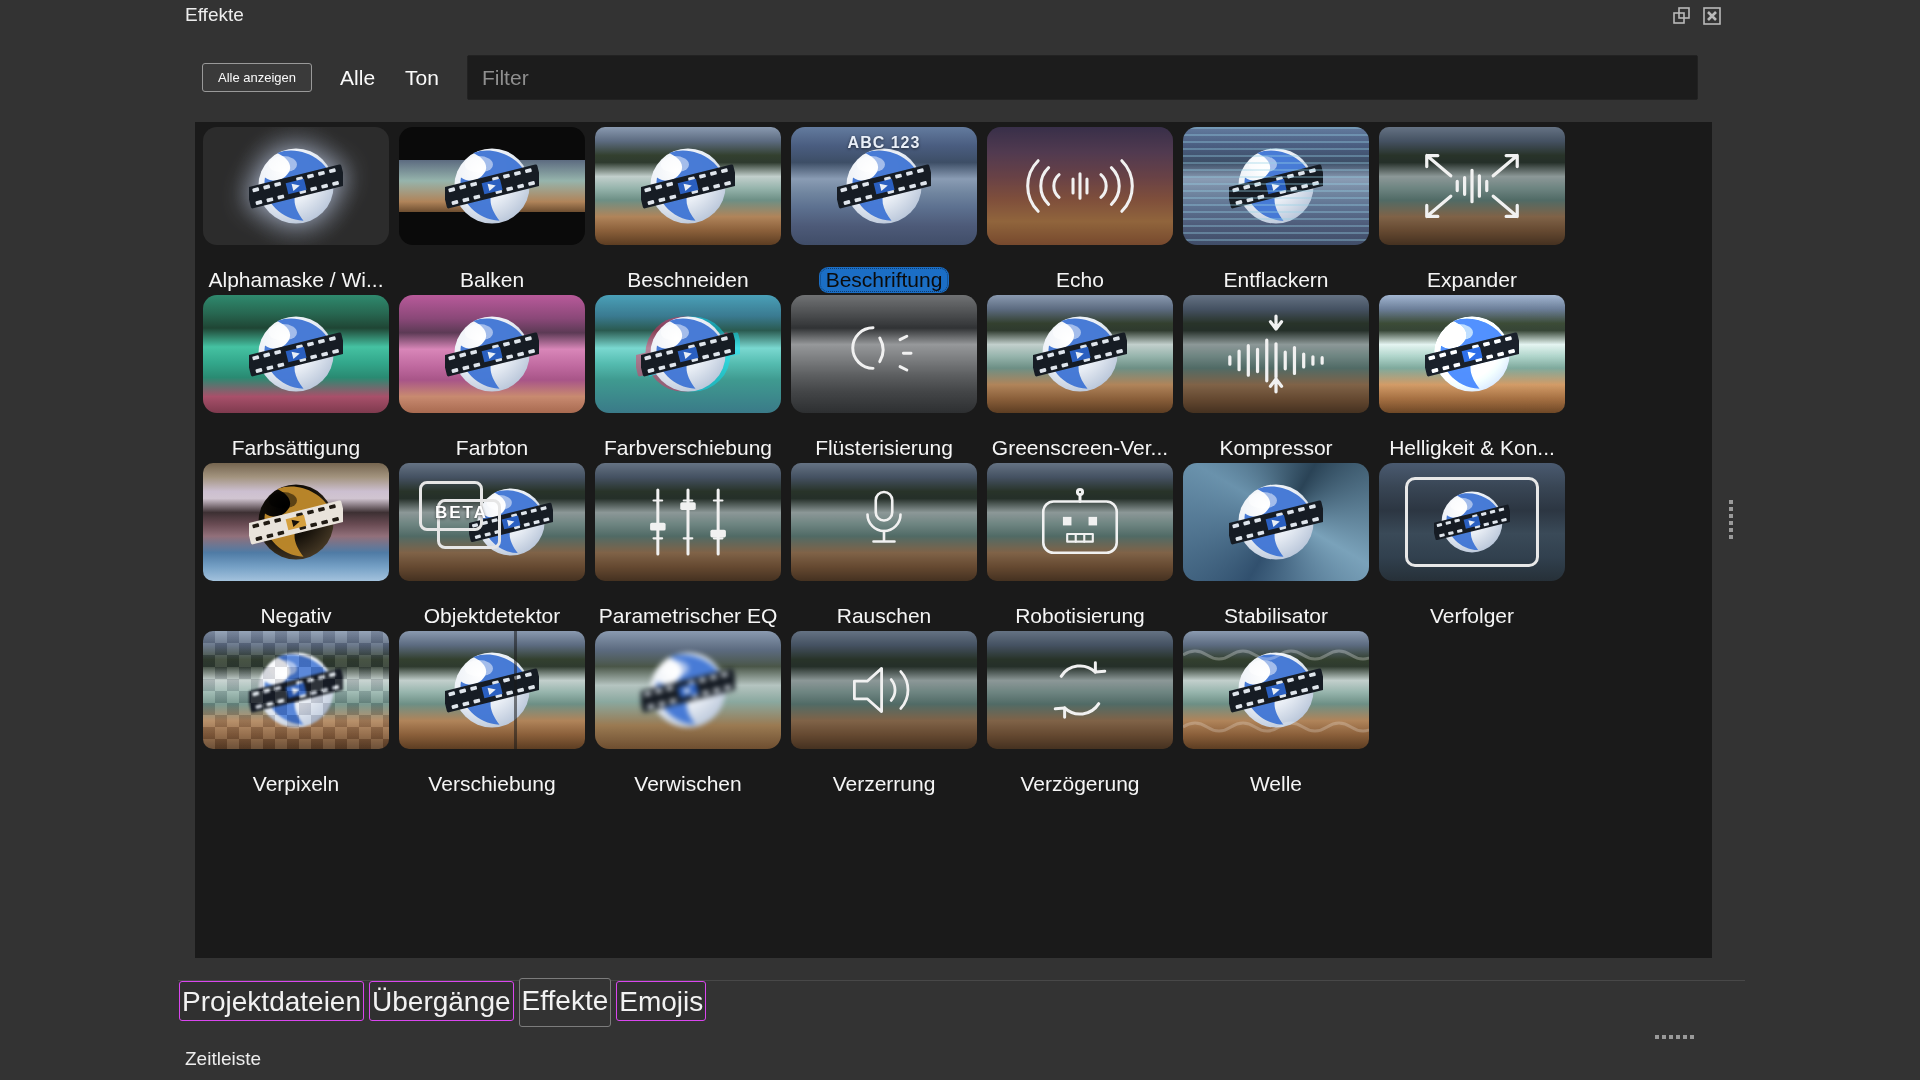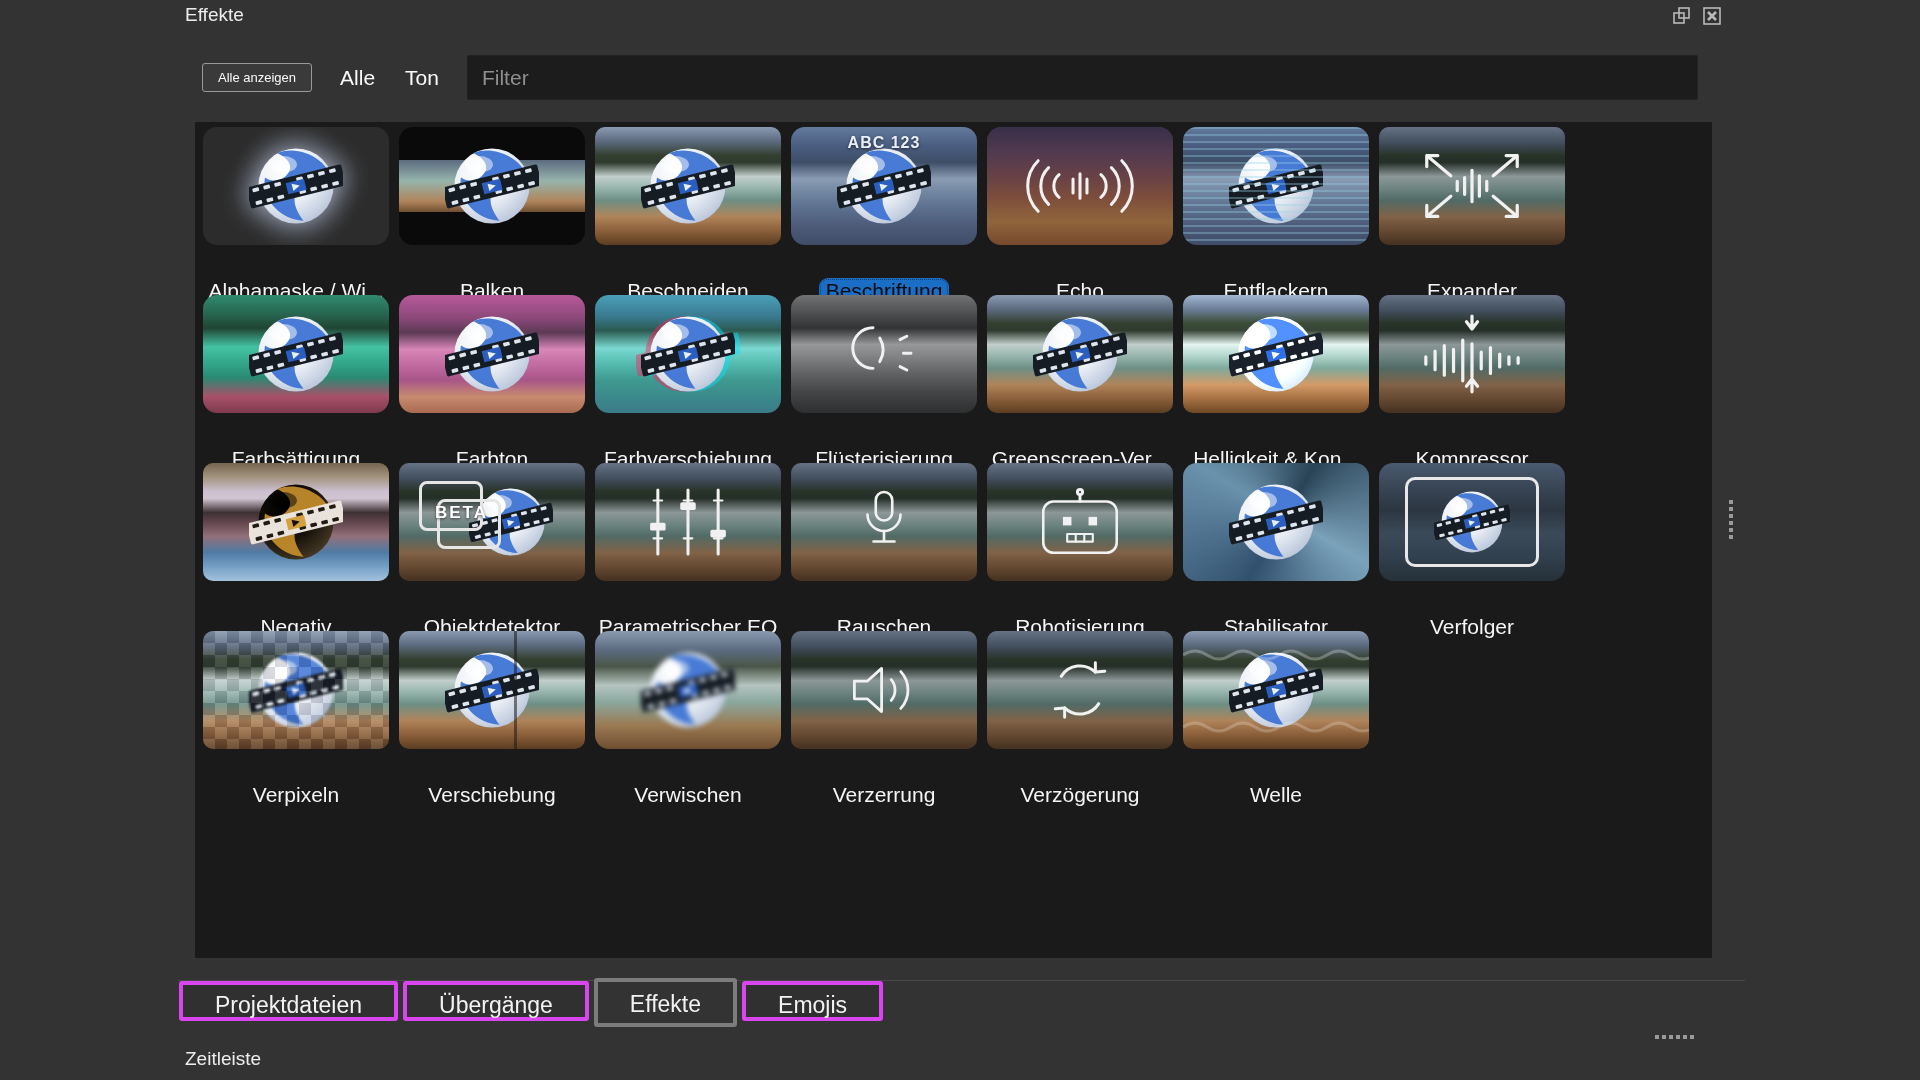--- a/index.html
+++ b/index.html
@@ -25,21 +25,21 @@
     border-radius:2px;color:#d8d8d8;font-size:21px;padding:0 14px;box-sizing:border-box;outline:none;}
   .filter-input::placeholder{color:#8f8f8f;}
 
   
   .panel{position:absolute;left:195px;top:122px;width:1517px;height:836px;background:#1a1a1a;}
   .grid{position:absolute;left:3px;top:2px;display:grid;
     grid-template-columns:repeat(7,196px);grid-auto-rows:168px;}
   .cell{width:196px;height:168px;display:flex;flex-direction:column;align-items:center;
     padding-top:3px;box-sizing:border-box;cursor:pointer;gap:15px;}
   .thumb{width:186px;height:118px;border-radius:14px;position:relative;overflow:hidden;flex:none;}
-  .lbl{margin-top:18px;font-size:21px;color:#f5f5f5;white-space:nowrap;line-height:26px;}
+  .lbl{margin-top:7px;font-size:21px;color:#f5f5f5;white-space:nowrap;line-height:26px;}
   .lbl.sel{background:#1b6ec5;color:#0b0b0b;padding:0 7px;border-radius:9px;
     outline:1px dotted #0e3d70;outline-offset:-2px;}
 
   
   svg.ball{position:absolute;width:94px;height:94px;left:50%;top:50%;
     transform:translate(-50%,-50%);z-index:1;}
 
   
   .sc-std{background:linear-gradient(180deg,#8a9ab0 0%,#5c6b80 12%,#33402f 24%,#2e3a2e 30%,#c2cfcc 42%,#96b4ac 52%,#6d8f85 62%,#b0845a 76%,#8a5f3a 88%,#5c3d22 100%);border-radius:10px;}
   .sc-soft{background:linear-gradient(180deg,#8a9ab0 0%,#5c6b80 16%,#4a5648 30%,#b5c4c0 46%,#8aa89f 60%,#9a7a52 80%,#6e4e30 100%);}
@@ -86,22 +86,22 @@
   .det{position:absolute;border:3px solid #e6e6e6;border-radius:8px;z-index:2;}
   .det-a{left:20px;top:18px;width:58px;height:44px;}
   .det-b{left:38px;top:36px;width:58px;height:44px;}
   .trk{position:absolute;left:26px;right:26px;top:14px;bottom:14px;border:3px solid #e8e8e8;
     border-radius:10px;z-index:2;}
   .wave-ovl{position:absolute;inset:0;z-index:2;width:100%;height:100%;}
 
   
   .dockline{position:absolute;left:178px;top:980px;width:1567px;height:1px;background:#484848;}
   .tabbar{position:absolute;left:179px;top:981px;display:flex;gap:5px;align-items:flex-start;z-index:2;}
-  .tab{height:40px;line-height:40px;padding:0 32px;font-size:23px;color:#f2f2f2;
-    background:#303030;border:4px solid #d946ef;border-radius:3px;cursor:pointer;box-sizing:border-box;}
+  .tab{height:40px;line-height:40px;padding:0 2px;font-size:28px;color:#f2f2f2;
+    background:#303030;border:1px solid #d946ef;border-radius:3px;cursor:pointer;box-sizing:border-box;}
   .tab.active{height:49px;line-height:44px;margin-top:-3px;background:#333;border-color:#7c7c7c;}
   .timeline-title{position:absolute;left:185px;top:1048px;font-size:19px;color:#ededed;}
 
   
   .split-h{position:absolute;left:1655px;top:1035px;width:39px;height:4px;cursor:row-resize;
     background:repeating-linear-gradient(90deg,#9a9a9a 0 4px,rgba(0,0,0,0) 4px 7px);}
   .split-v{position:absolute;left:1729px;top:500px;width:4px;height:39px;cursor:col-resize;
     background:repeating-linear-gradient(180deg,#9a9a9a 0 4px,rgba(0,0,0,0) 4px 7px);}
 </style>
 </head>
@@ -286,39 +286,39 @@
     <div class="cell">
       <div class="thumb sc-std">
         <svg class="ball" viewBox="0 0 100 100">
             <use href="#fx-ball"></use>
           </svg>
       </div>
       <div class="lbl">Greenscreen-Ver...</div>
     </div>
 
     <div class="cell">
-      <div class="thumb sc-std fx-bright">
-        <svg class="ball" viewBox="0 0 100 100">
-            <use href="#fx-ball"></use>
-          </svg>
-      </div>
-      <div class="lbl">Helligkeit &amp; Kon...</div>
-    </div>
-
-    <div class="cell">
       <div class="thumb sc-std dim">
         <div class="ic">
           <svg viewBox="0 0 130 90" width="120" height="84">
             <path d="M15 48 v8 M25 42 v20 M35 36 v32 M45 40 v24 M55 30 v44 M65 34 v36 M75 43 v18 M85 38 v28 M95 45 v14 M105 48 v8 M115 49 v6"></path>
             <path d="M65 4 v12 M59 10 l6 8 6 -8"></path>
             <path d="M65 86 v-12 M59 80 l6 -8 6 8"></path>
           </svg>
         </div>
       </div>
       <div class="lbl">Kompressor</div>
+    </div>
+
+    <div class="cell">
+      <div class="thumb sc-std fx-bright">
+        <svg class="ball" viewBox="0 0 100 100">
+            <use href="#fx-ball"></use>
+          </svg>
+      </div>
+      <div class="lbl">Helligkeit &amp; Kon...</div>
     </div>
 
     <div class="cell">
       <div class="thumb sc-std fx-neg">
         <svg class="ball" viewBox="0 0 100 100">
             <use href="#fx-ball"></use>
           </svg>
       </div>
       <div class="lbl">Negativ</div>
     </div>

